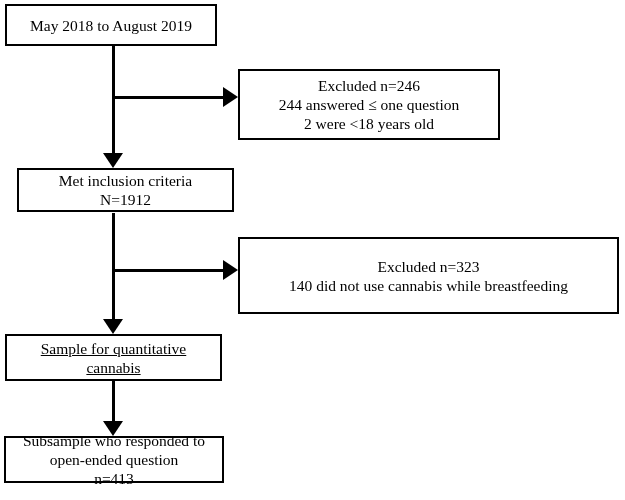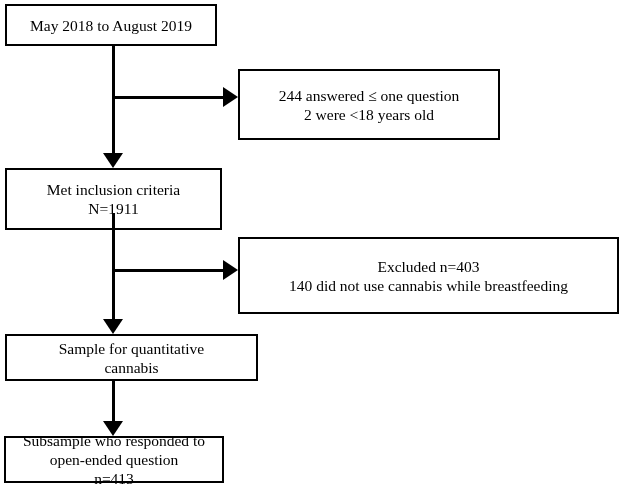--- a/index.html
+++ b/index.html
@@ -35,22 +35,22 @@
   }
   .arrow-right {
     position: absolute; width: 0; height: 0;
     border-top: 10px solid transparent;
     border-bottom: 10px solid transparent;
     border-left: 15px solid var(--arrow, #000000);
   }
 
   
   .b-surveys    { left: 5px;   top: 4px;   width: 212px; height: 42px; }
-  .b-inclusion  { left: 5px;   top: 168px; width: 217px; height: 62px; }
-  .b-quant      { left: 5px;   top: 334px; width: 253px; height: 47px; }
+  .b-inclusion  { left: 17px;   top: 168px; width: 217px; height: 44px; }
+  .b-quant      { left: 5px;   top: 334px; width: 217px; height: 47px; text-decoration: underline; }
   .b-subsample  { left: 4px;   top: 436px; width: 220px; height: 47px; }
 
   
   .b-excluded1  { left: 238px; top: 69px;  width: 262px; height: 71px; }
   .b-excluded2  { left: 238px; top: 237px; width: 381px; height: 77px; }
 
   
   .v1 { left: 112px; top: 46px;  width: 3px;   height: 108px; }
   .a1 { left: 103px; top: 153px; }
   .h1 { left: 113px; top: 96px;  width: 112px; height: 3px; }
@@ -71,37 +71,38 @@
     <div>May 2018 to August 2019</div>
   </div>
 
   <div class="vline v1"></div>
   <div class="arrow-down a1"></div>
 
   <div class="hline h1"></div>
   <div class="arrow-right a2"></div>
 
   <div class="box b-excluded1">
+    <div>Excluded n=246</div>
     <div>244 answered ≤ one question</div>
     <div>2 were &lt;18 years old</div>
   </div>
 
   <div class="box b-inclusion">
     <div>Met inclusion criteria</div>
-    <div>N=1911</div>
+    <div>N=1912</div>
   </div>
 
   <div class="vline v2"></div>
   <div class="arrow-down a3"></div>
 
   <div class="hline h2"></div>
   <div class="arrow-right a4"></div>
 
   <div class="box b-excluded2">
-    <div>Excluded n=403</div>
+    <div>Excluded n=323</div>
     <div>140 did not use cannabis while breastfeeding</div>
   </div>
 
   <div class="box b-quant">
     <div>Sample for quantitative</div>
     <div>cannabis</div>
   </div>
 
   <div class="vline v3"></div>
   <div class="arrow-down a5"></div>

